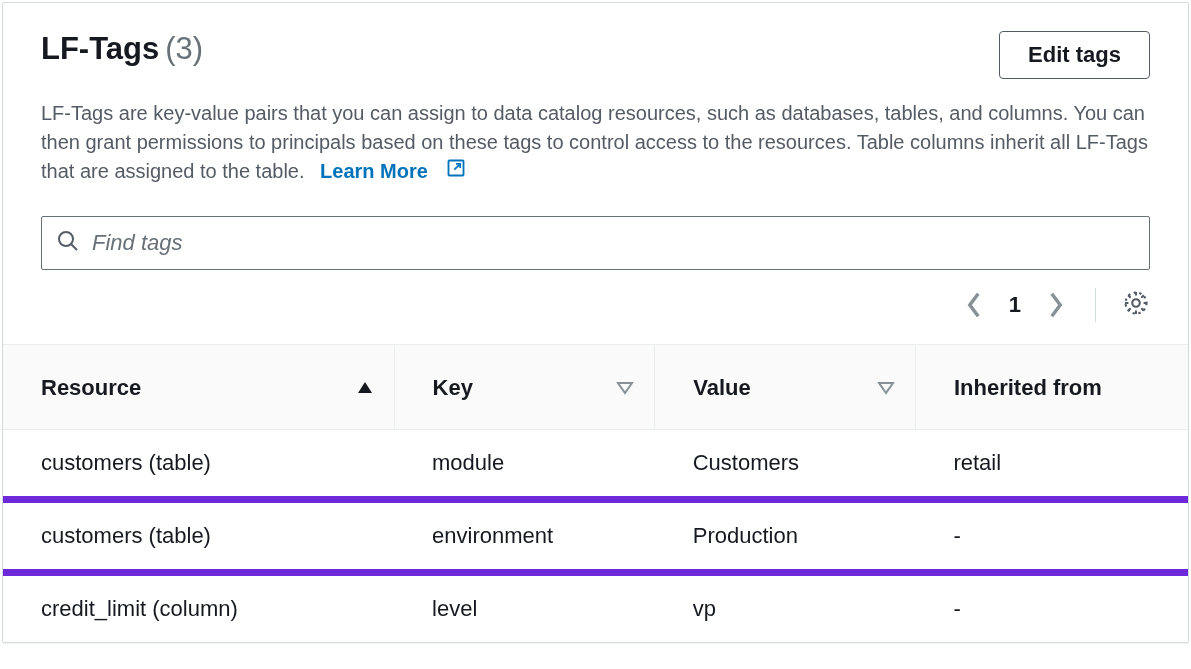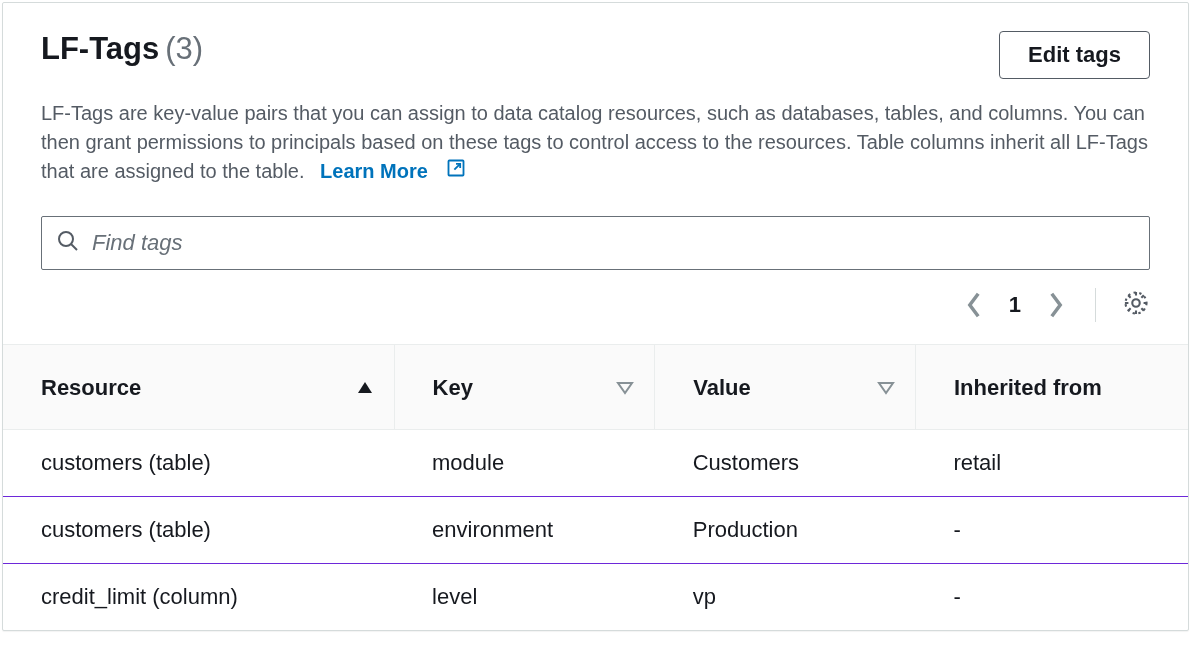--- a/index.html
+++ b/index.html
@@ -175,21 +175,21 @@
     }
     .sort-icon {
       color: #545b64;
     }
     .sort-icon svg {
       width: 18px;
       height: 14px;
       display: block;
     }
     table.data-table tbody tr {
-      border-bottom: 1px solid #6d28d9;
+      border-bottom: 7px solid #6d28d9;
     }
     table.data-table td {
       font-size: 22px;
       color: #16191f;
       padding: 20px 20px 20px 38px;
     }
     .link-cell {
       color: #0073bb;
       cursor: pointer;
     }

